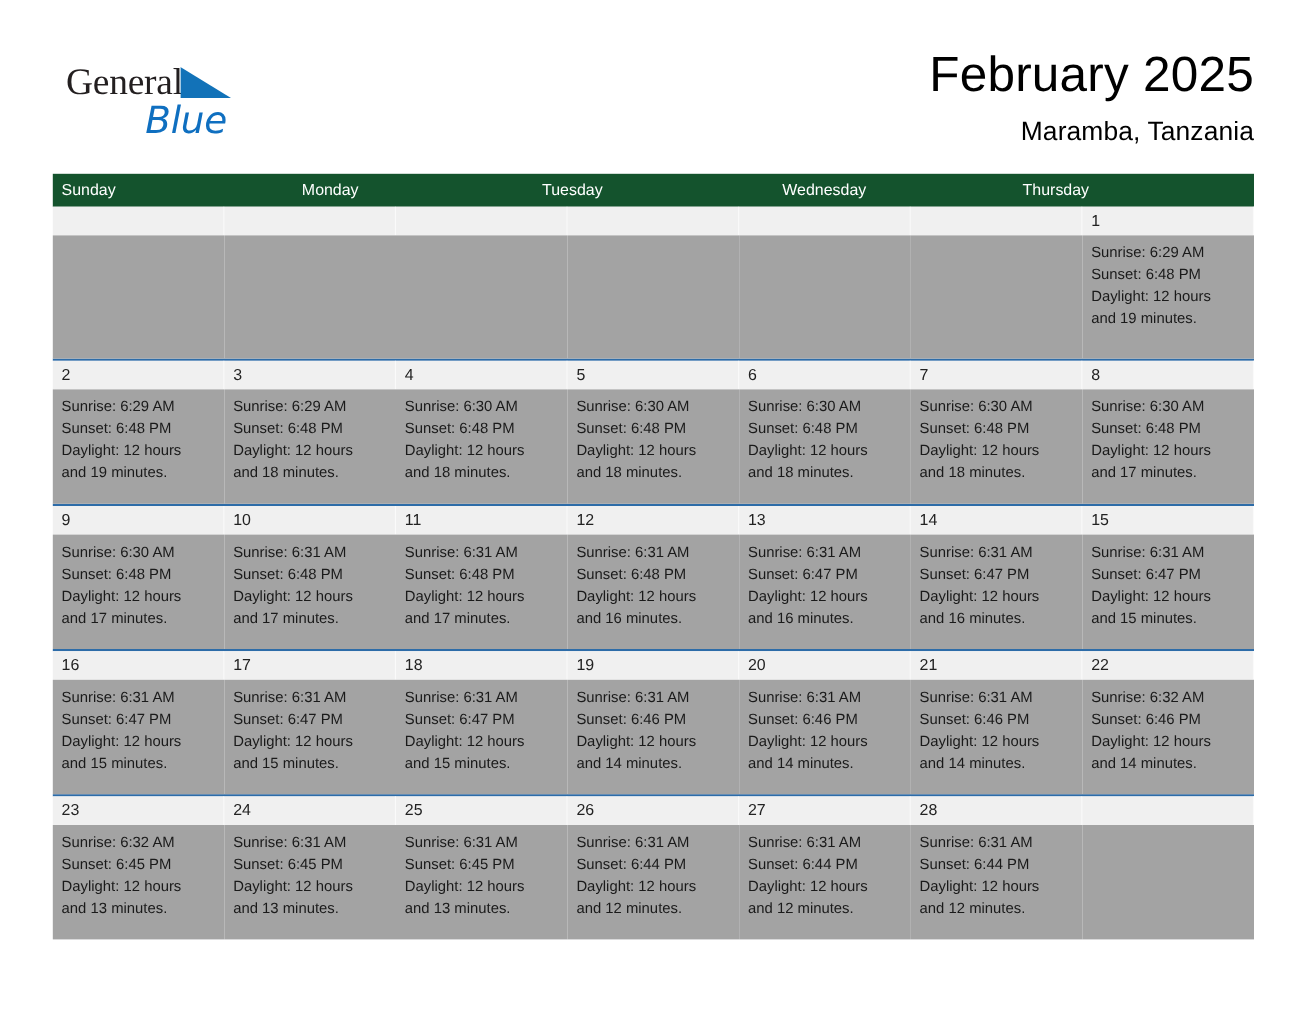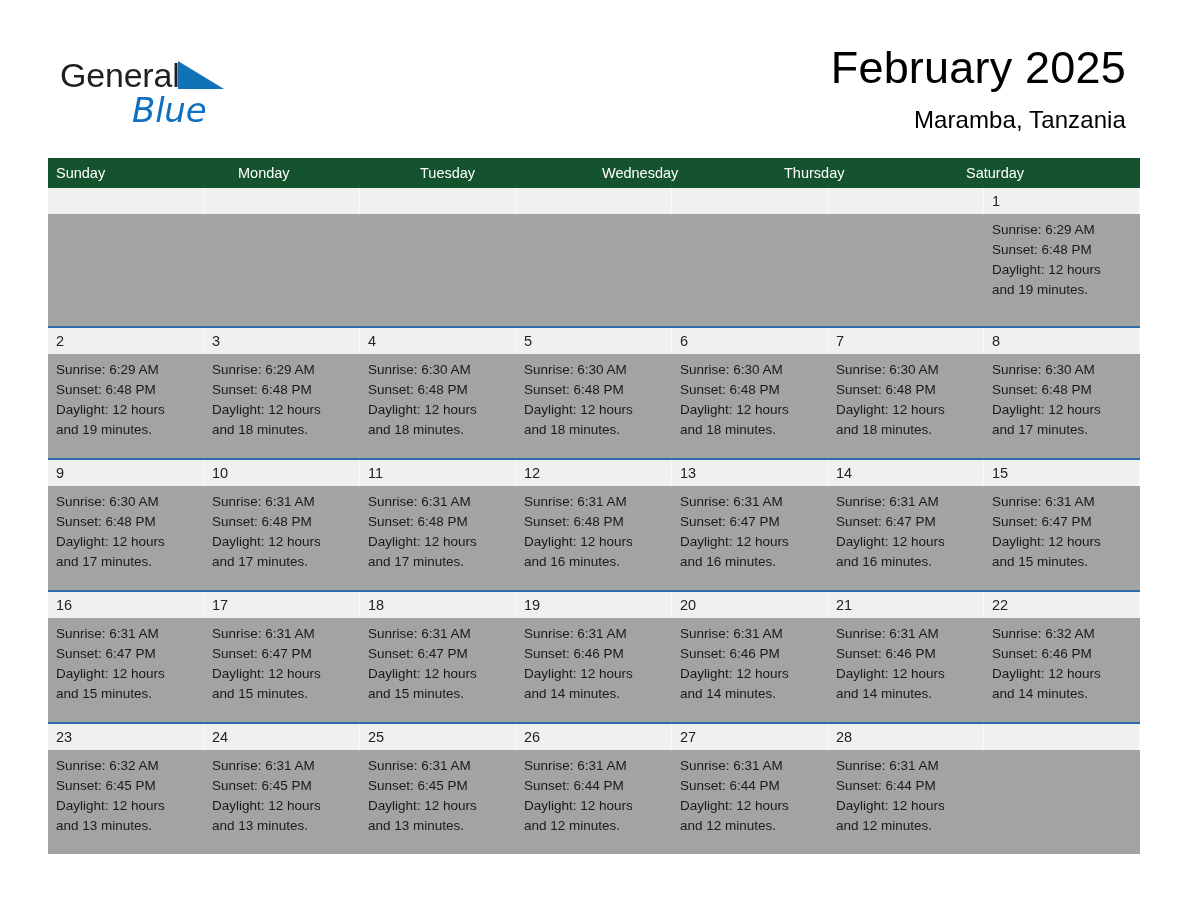--- a/index.html
+++ b/index.html
@@ -39,21 +39,21 @@
   .logo-row1 {
     position: relative;
     height: 42px;
     white-space: nowrap;
   }
   .logo-general {
     font-size: 34px;
     line-height: 42px;
     color: #231f20;
     letter-spacing: -0.2px;
-    font-family: Liberation Sans, sans-serif;
+    font-family: Liberation Serif, serif;
   }
   .logo-tri {
     display: inline-block;
     vertical-align: top;
     margin-left: -2px;
     margin-top: 7px;
   }
   .logo-row2 {
     height: 40px;
     margin-top: -6px;
@@ -63,21 +63,21 @@
     font-size: 34px;
     line-height: 40px;
     color: #0f6fc0;
     letter-spacing: -0.2px;
     font-family: "DejaVu Sans", sans-serif;
     font-style: italic;
   }
 
   .title-block {
     position: absolute;
-    right: 14px;
+    right: 0;
     top: 0;
     text-align: right;
   }
   .month-title {
     font-size: 45px;
     line-height: 56px;
     font-weight: normal;
     color: #000000;
     margin: 0;
     letter-spacing: 0.2px;
@@ -176,21 +176,20 @@
 
   </div>
 
   <div class="calendar">
     <div class="weekday-row" id="weekday-row">
         <div class="weekday">Sunday</div>
         <div class="weekday">Monday</div>
         <div class="weekday">Tuesday</div>
         <div class="weekday">Wednesday</div>
         <div class="weekday">Thursday</div>
-        <div class="weekday">Saturday</div>
       </div>
     <div id="weeks-container">
         <div class="week-row first row-h-1">
           <div class="day-cell">
             <div class="day-num"></div>
             <div class="day-body"></div>
           </div>
           <div class="day-cell">
             <div class="day-num"></div>
             <div class="day-body"></div>

